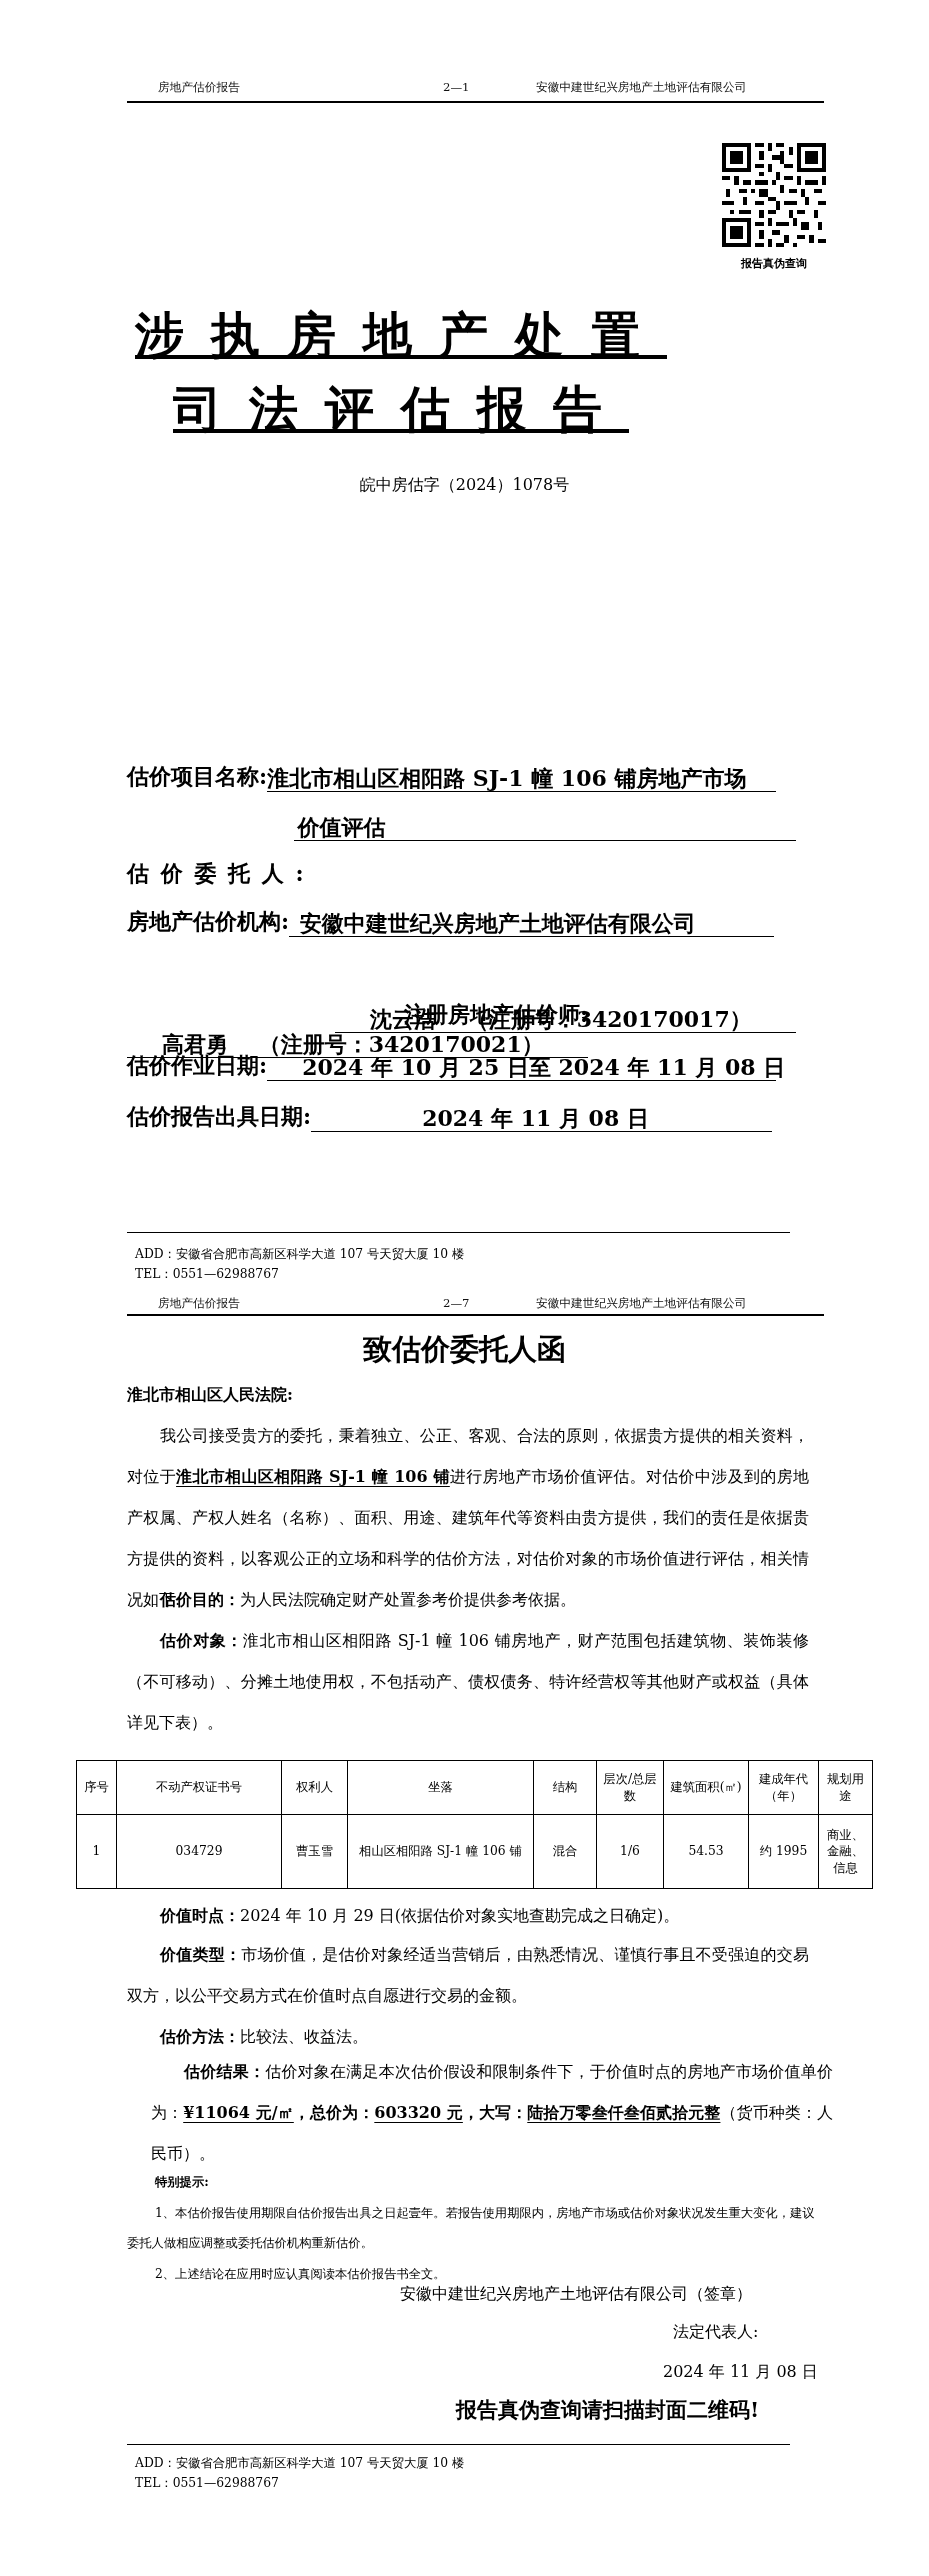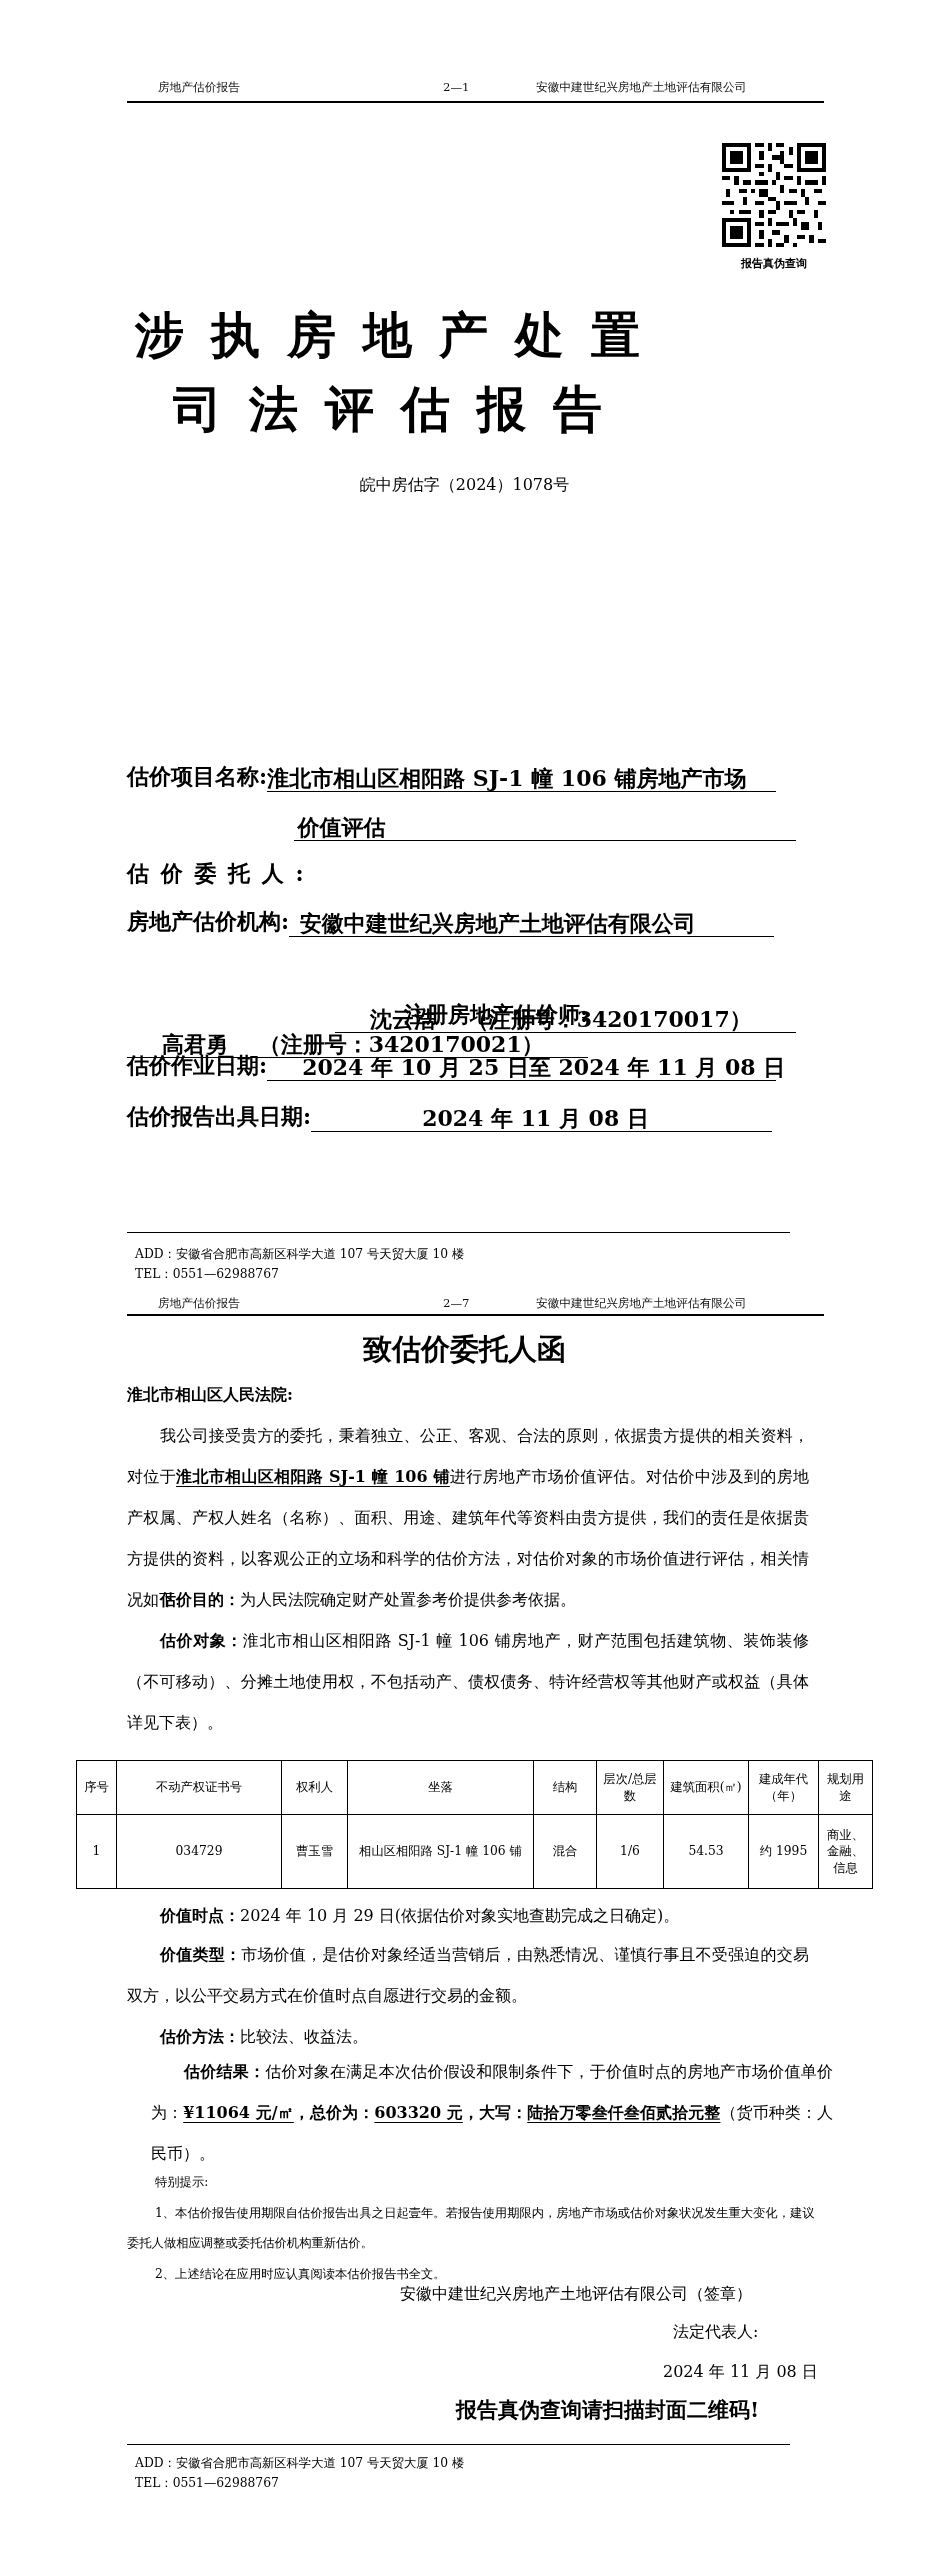--- a/index.html
+++ b/index.html
@@ -10,21 +10,21 @@
   .abs { position: absolute; white-space: nowrap; }
   .hdr-text { font-size: 11.7px; color: #111; }
   .hdr-line { position: absolute; height: 1.8px; background: #000; }
   .ftr-line { position: absolute; height: 1.2px; background: #000; }
   .ftr-text { font-size: 12.3px; }
 
   
   .qr { position: absolute; left: 722px; top: 143px; width: 104px; height: 104px; }
   .qr-caption { position: absolute; left: 722px; width: 104px; text-align: center; top: 256px; font-size: 11px; font-weight: bold; }
 
-  .cover-title { position: absolute; left: 0; width: 802px; text-align: center; font-size: 49px; letter-spacing: 27px; font-weight: bold; }
+  .cover-title { position: absolute; left: 0; width: 802px; text-align: center; font-size: 49px; letter-spacing: 27px; font-weight: bold; text-decoration: underline; }
   .doc-no { position: absolute; left: 0; width: 929px; text-align: center; top: 475px; font-size: 16px; }
 
   .form-row { position: absolute; left: 127px; font-size: 22px; font-weight: bold; display: flex; align-items: flex-end; height: 30px; }
   .form-label { white-space: nowrap; }
   .form-value {
     border-bottom: 1.8px solid #000; font-weight: bold; white-space: nowrap;
     height: 28px; line-height: 28px; box-sizing: border-box;
   }
   .spread { letter-spacing: 11.7px; }
 
@@ -232,21 +232,21 @@
   </table>
 
   <div class="p indent" style="top:1895px;"><b>价值时点：</b><span>2024 年 10 月 29 日(依据估价对象实地查勘完成之日确定)。</span></div>
 
   <div class="p indent" style="top:1934px; text-align:justify;"><b>价值类型：</b><span>市场价值，是估价对象经适当营销后，由熟悉情况、谨慎行事且不受强迫的交易双方，以公平交易方式在价值时点自愿进行交易的金额。</span></div>
 
   <div class="p indent" style="top:2016px;"><b>估价方法：</b><span>比较法、收益法。</span></div>
 
   <div class="p indent" style="top:2051px; text-align:justify;margin-left:24px;"><b>估价结果：</b><span>估价对象在满足本次估价假设和限制条件下，于价值时点的房地产市场价值单价为：</span><b class="u">¥11064 元/㎡</b><b>，总价为：</b><b class="u">603320 元</b><b>，大写：</b><b class="u">陆拾万零叁仟叁佰贰拾元整</b><span>（货币种类：人民币）。</span></div>
 
-  <div class="small-p" style="top:2167px; left:155px; font-weight:normal;">特别提示:</div>
+  <div class="small-p" style="top:2167px; left:155px; font-weight:bold;">特别提示:</div>
   <div class="small-p" style="top:2198px; text-indent:28px; width:696px;">1、本估价报告使用期限自估价报告出具之日起壹年。若报告使用期限内，房地产市场或估价对象状况发生重大变化，建议委托人做相应调整或委托估价机构重新估价。</div>
   <div class="small-p" style="top:2259px; text-indent:28px;">2、上述结论在应用时应认真阅读本估价报告书全文。</div>
 
   <span class="sign" style="left:400px; top:2284px;">安徽中建世纪兴房地产土地评估有限公司（签章）</span>
   <span class="sign" style="left:673px; top:2322px;">法定代表人:</span>
   <span class="sign" style="left:663px; top:2362px;">2024 年 11 月 08 日</span>
   <span class="sign" style="left:456px; top:2396px; font-size:21px; font-weight:bold;">报告真伪查询请扫描封面二维码!</span>
 
   <div class="ftr-line" style="left:127px; top:2444px; width:663px;"></div>
   <span class="abs ftr-text" style="left:135px; top:2455px;">ADD：安徽省合肥市高新区科学大道 107 号天贸大厦 10 楼</span>

